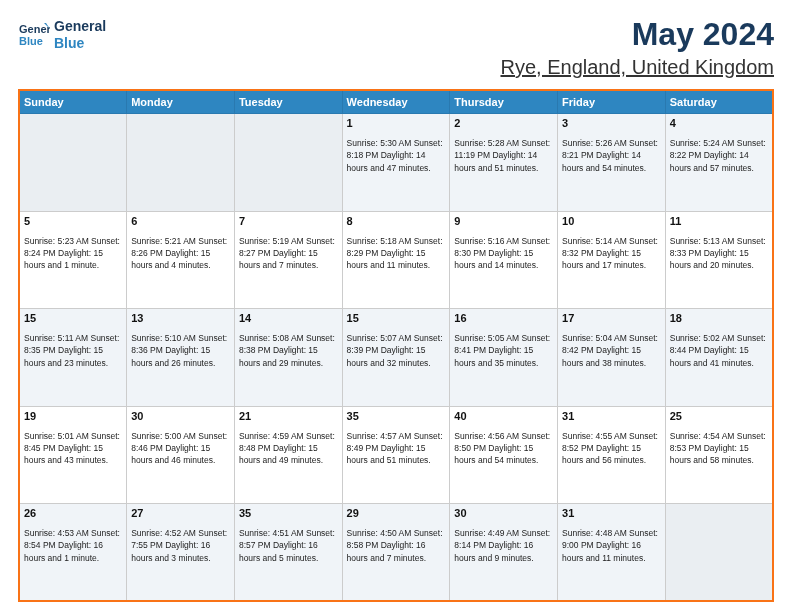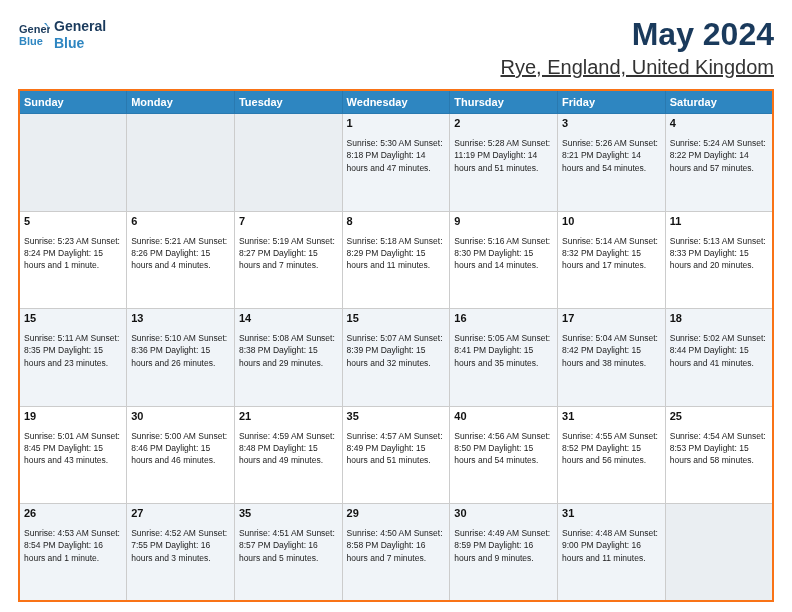--- a/index.html
+++ b/index.html
@@ -341,21 +341,21 @@
           <td>
             <div class="day-number">29</div>
             <div class="day-info">Sunrise: 4:50 AM
 Sunset: 8:58 PM
 Daylight: 16 hours
 and 7 minutes.</div>
           </td>
           <td>
             <div class="day-number">30</div>
             <div class="day-info">Sunrise: 4:49 AM
-Sunset: 8:59 PM
+Sunset: 8:14 PM
 Daylight: 16 hours
 and 9 minutes.</div>
           </td>
           <td>
             <div class="day-number">31</div>
             <div class="day-info">Sunrise: 4:48 AM
 Sunset: 9:00 PM
 Daylight: 16 hours
 and 11 minutes.</div>
           </td>

